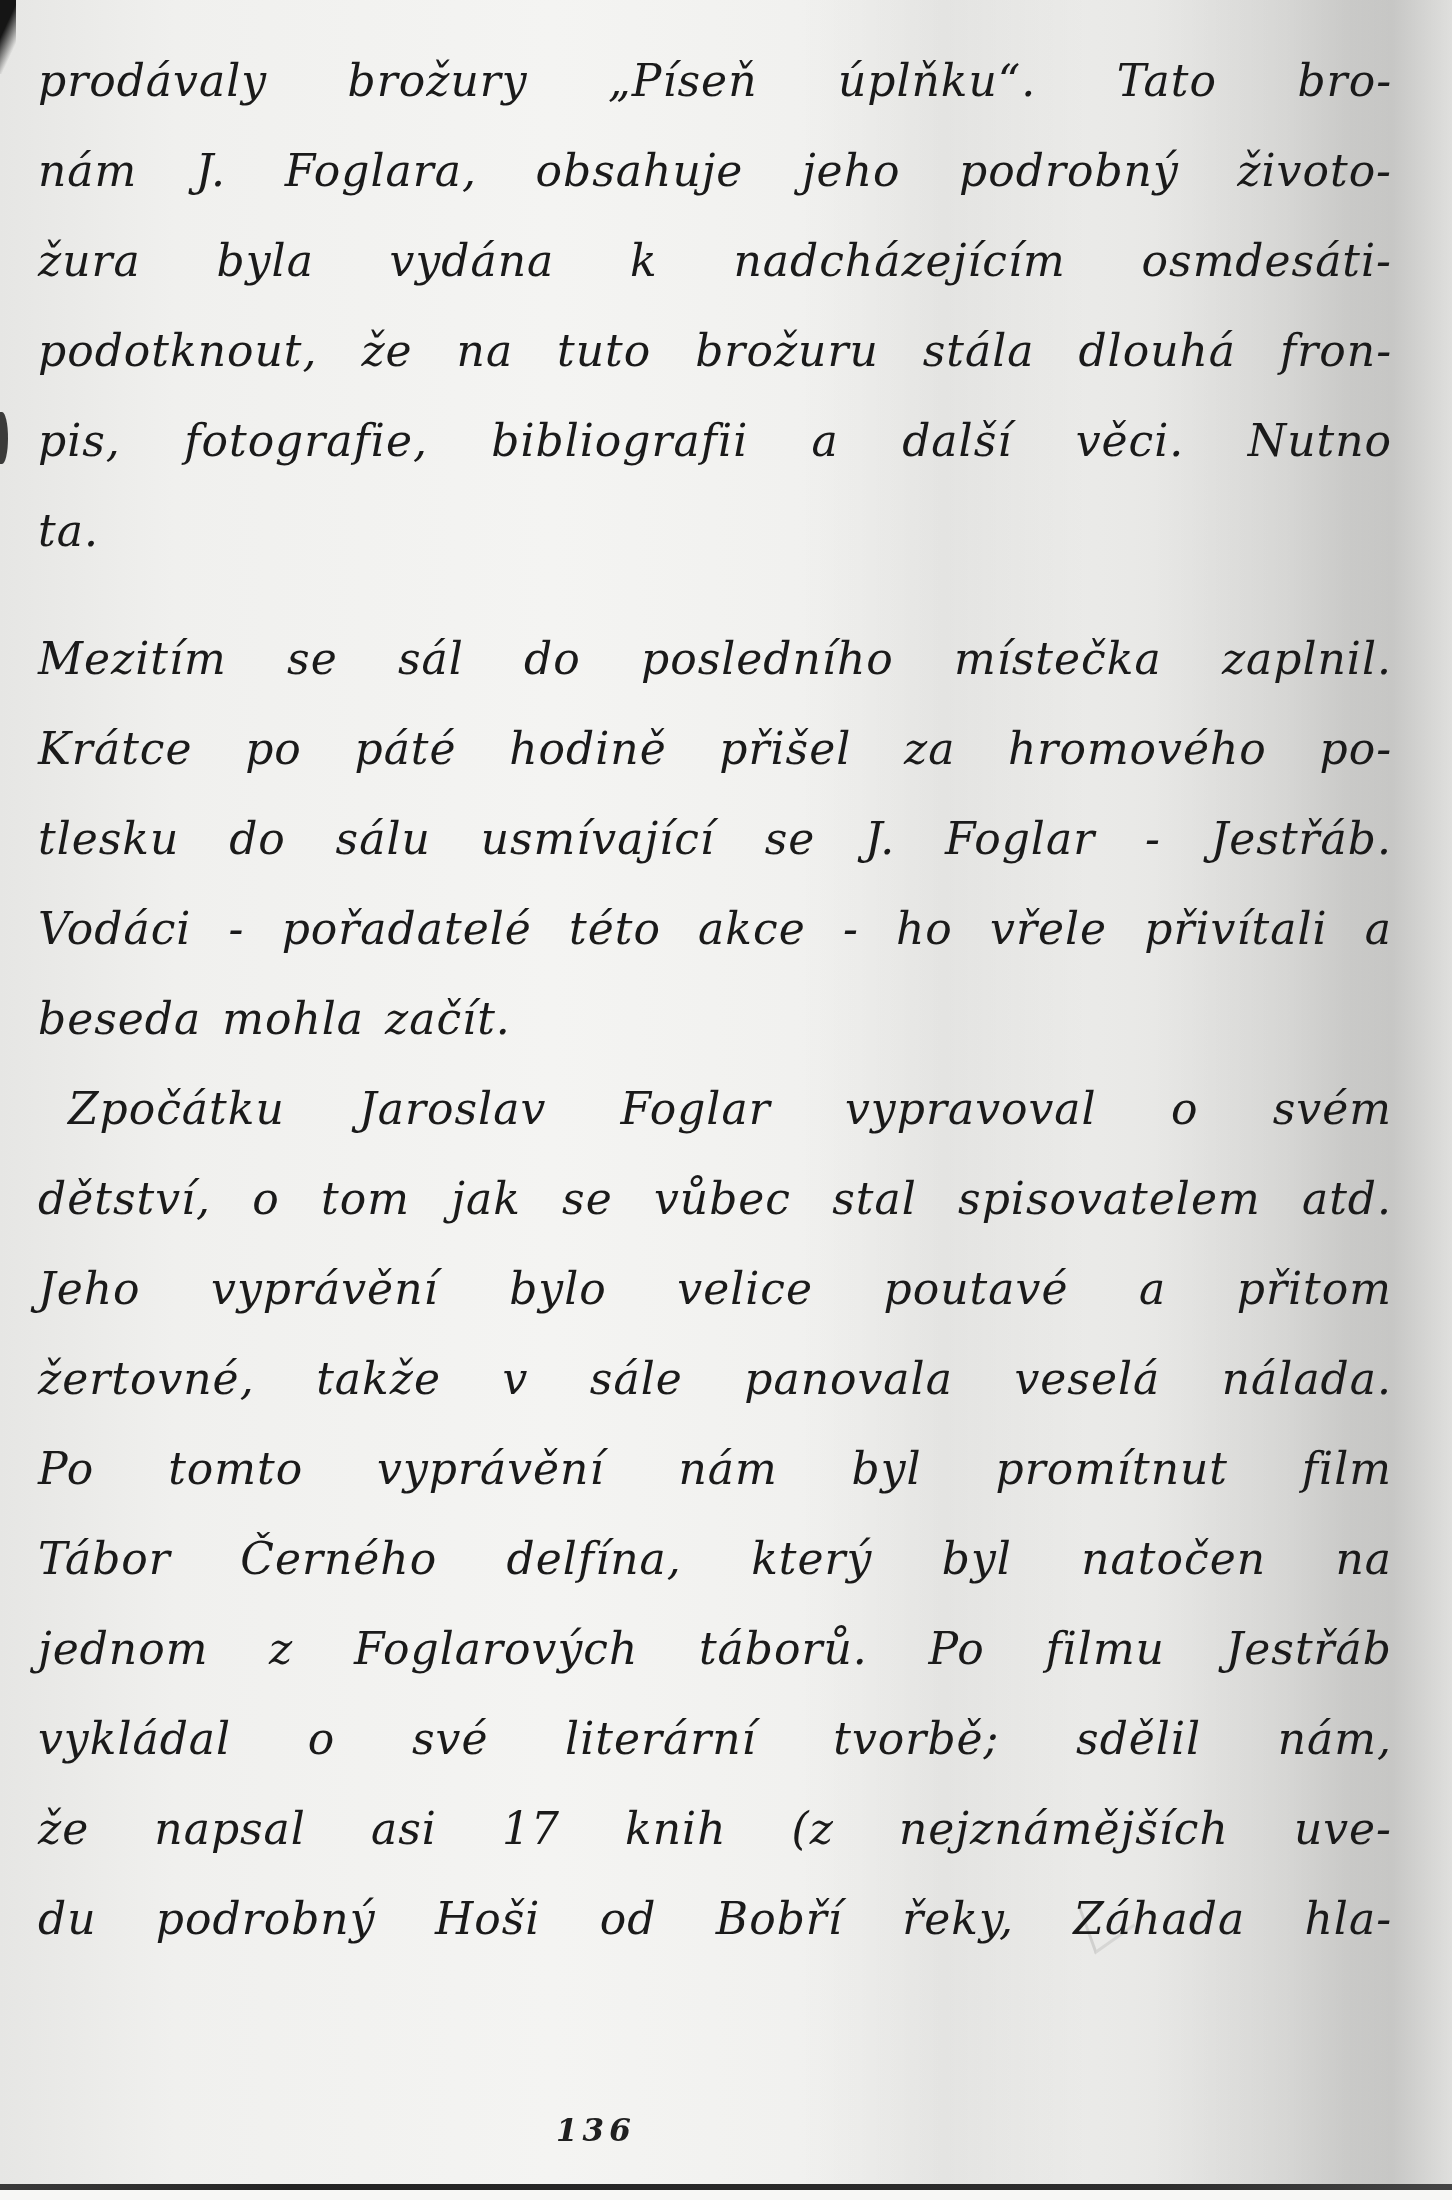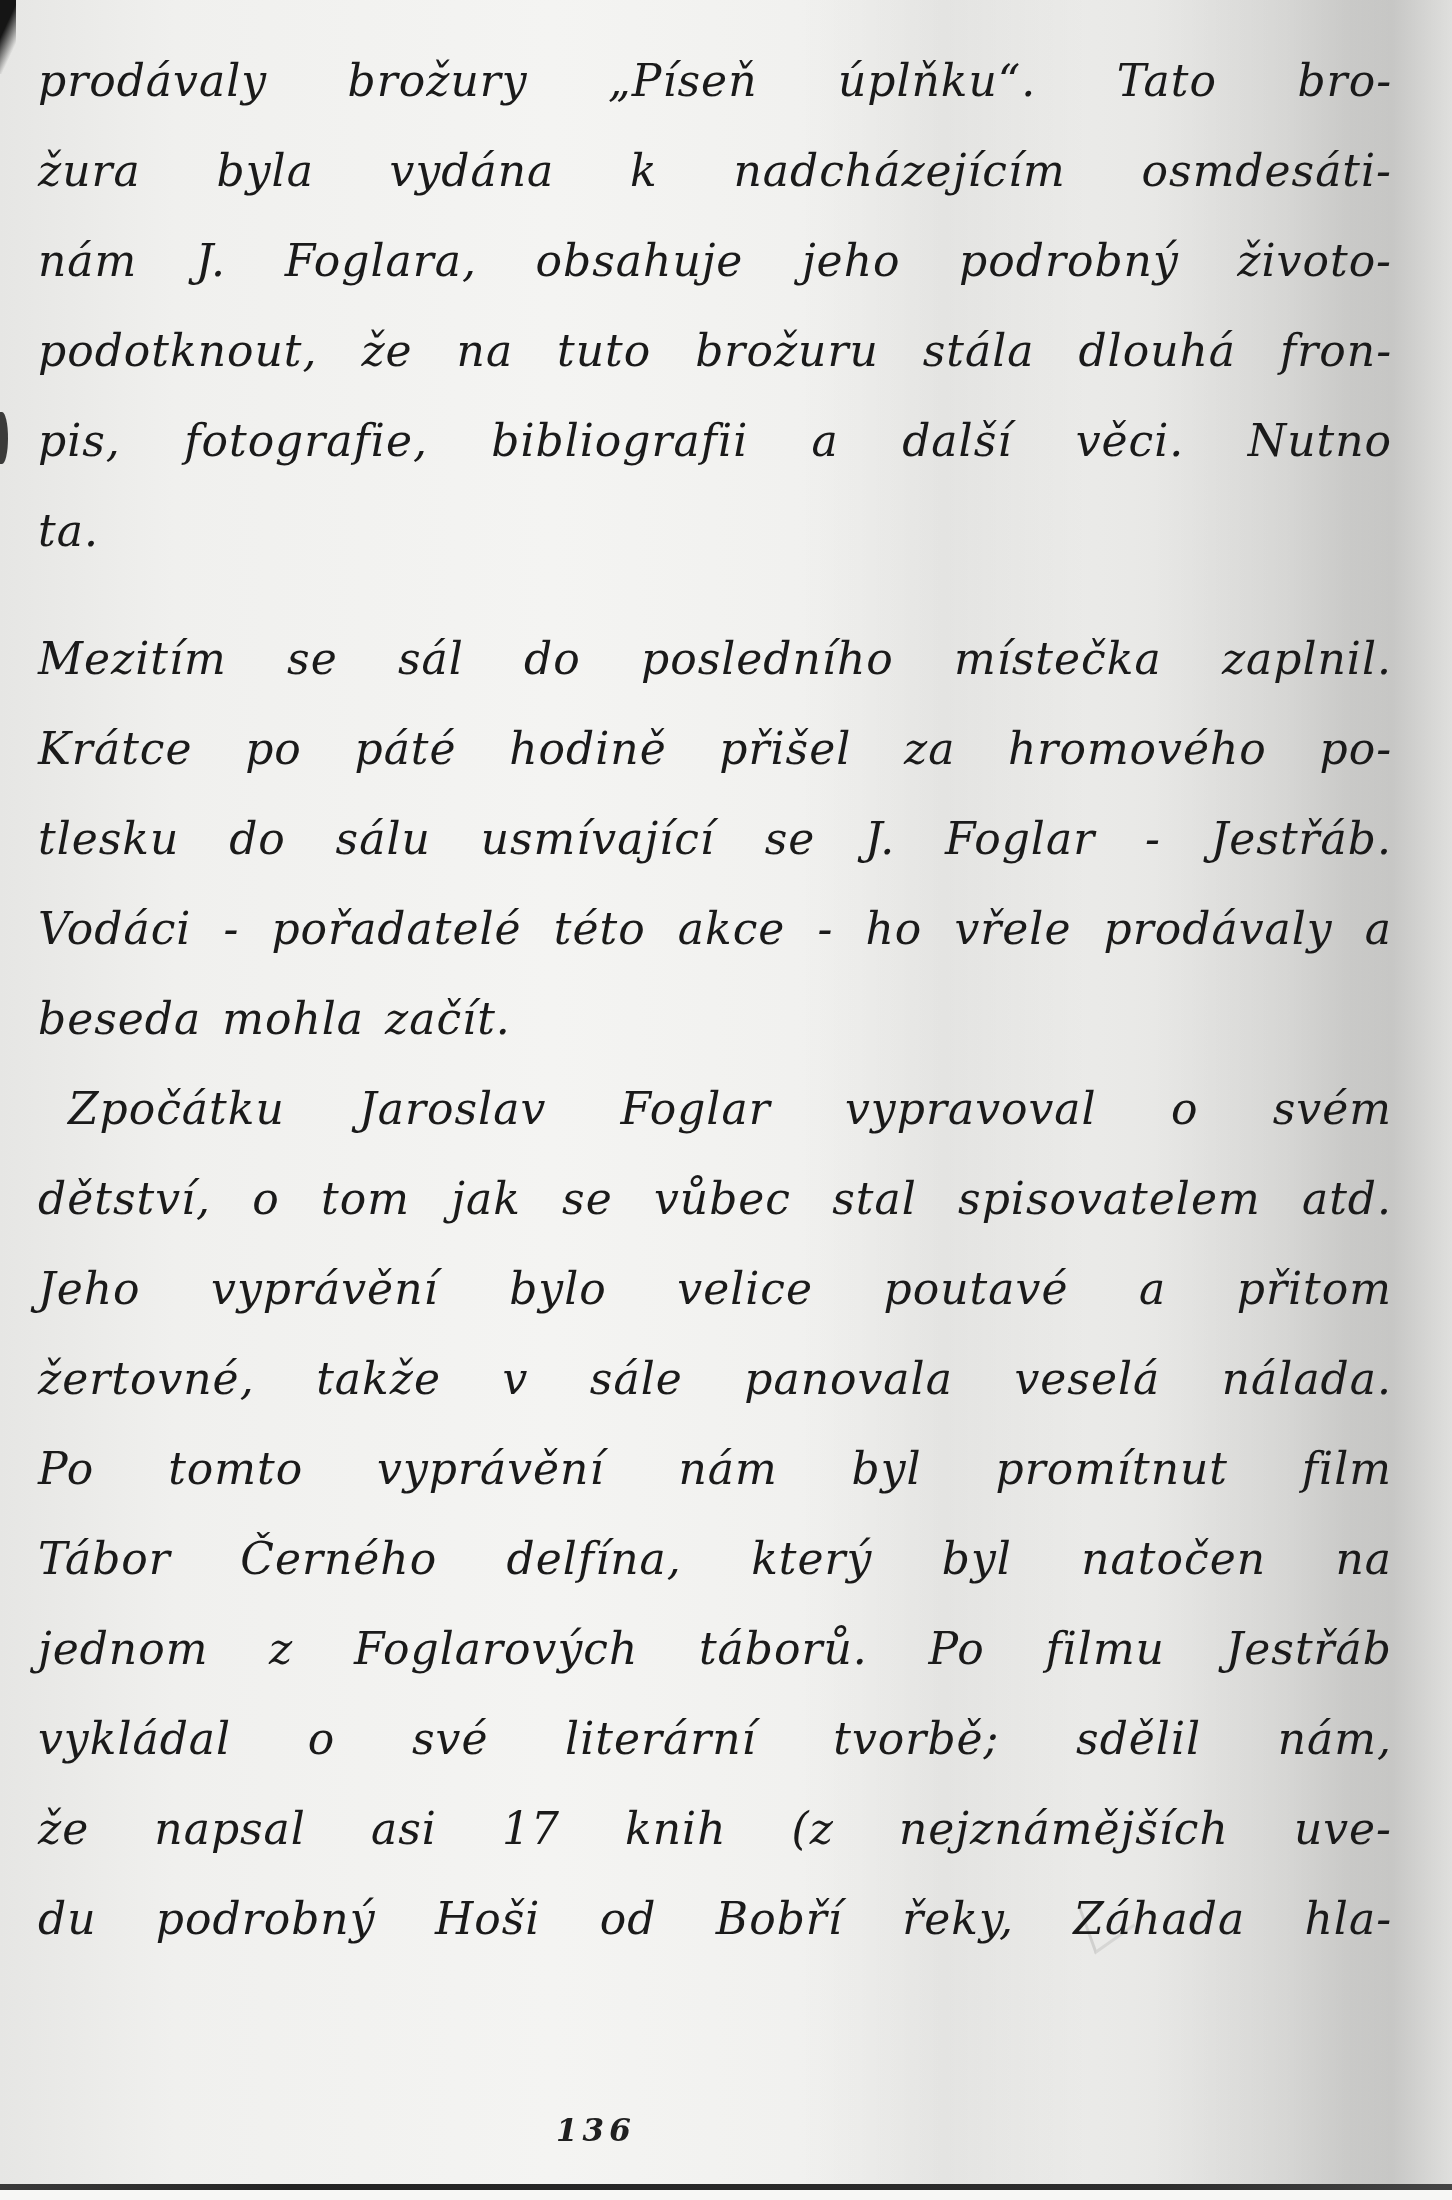--- a/index.html
+++ b/index.html
@@ -106,32 +106,32 @@
   <div class="shade-center"></div>
   <div class="shade-right"></div>
   <div class="edge-mark-top-left"></div>
   <div class="edge-mark-left"></div>
   <div class="pencil-smudge"></div>
 
   <div class="text-block">
 
     <div class="para">
       <div class="line">prodávaly brožury „Píseň úplňku“. Tato bro-</div>
+      <div class="line">nám J. Foglara, obsahuje jeho podrobný životo-</div>
       <div class="line">žura byla vydána k nadcházejícím osmdesáti-</div>
-      <div class="line">nám J. Foglara, obsahuje jeho podrobný životo-</div>
       <div class="line">podotknout, že na tuto brožuru stála dlouhá fron-</div>
       <div class="line">pis, fotografie, bibliografii a další věci. Nutno</div>
       <div class="line short">ta.</div>
     </div>
 
     <div class="para gap-before">
       <div class="line">Mezitím se sál do posledního místečka zaplnil.</div>
       <div class="line">Krátce po páté hodině přišel za hromového po-</div>
       <div class="line">tlesku do sálu usmívající se J. Foglar - Jestřáb.</div>
-      <div class="line">Vodáci - pořadatelé této akce - ho vřele prodávaly a</div>
+      <div class="line">Vodáci - pořadatelé této akce - ho vřele přivítali a</div>
       <div class="line short">beseda mohla začít.</div>
     </div>
 
     <div class="para">
       <div class="line indent">Zpočátku Jaroslav Foglar vypravoval o svém</div>
       <div class="line">dětství, o tom jak se vůbec stal spisovatelem atd.</div>
       <div class="line">Jeho vyprávění bylo velice poutavé a přitom</div>
       <div class="line">žertovné, takže v sále panovala veselá nálada.</div>
       <div class="line">Po tomto vyprávění nám byl promítnut film</div>
       <div class="line">Tábor Černého delfína, který byl natočen na</div>

